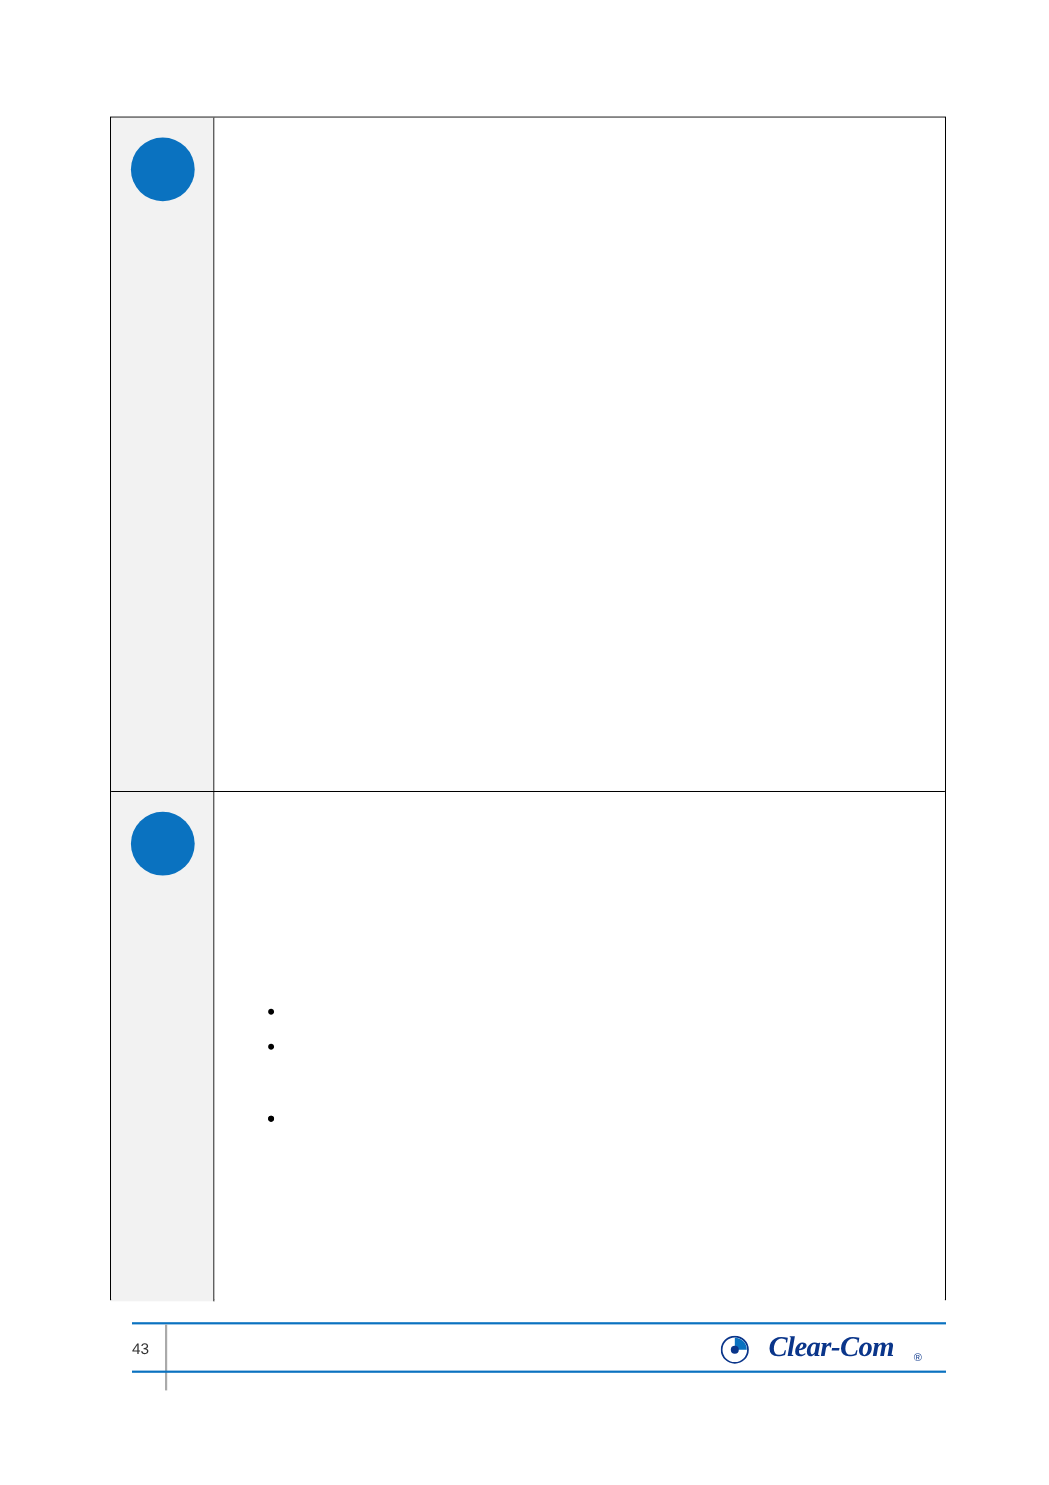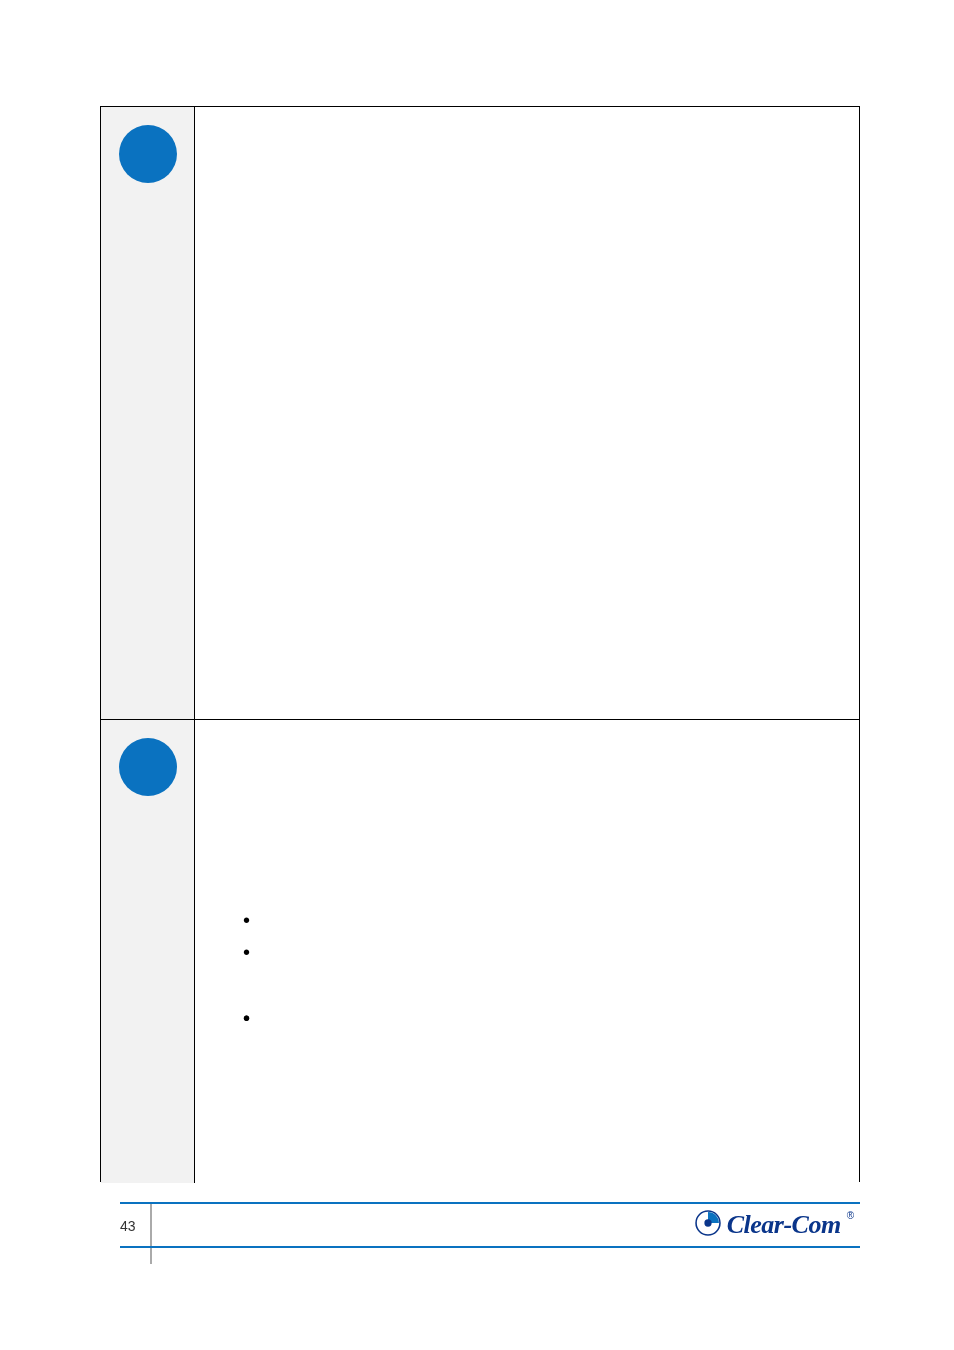--- a/index.html
+++ b/index.html
@@ -15,21 +15,21 @@
   ul.bullets { position: absolute; left: 48px; list-style: none; }
   ul.bullets li { position: relative; padding-left: 24px; margin-bottom: 32px; }
   ul.bullets li::before { content: "•"; position: absolute; left: 0; top: 0; font-size: 20px; line-height: 1; }
   .row2 .cell-right ul.bullets { top: 190px; }
   .row2 .cell-right ul.bullets li:nth-child(2) { margin-bottom: 98px; }
   .row2 .cell-right ul.bullets li:nth-child(3) { margin-bottom: 68px; }
   .footer-line-top { position: absolute; left: 120px; top: 1202px; width: 740px; height: 2px; background: #0a72c0; }
   .footer-line-bottom { position: absolute; left: 120px; top: 1246px; width: 740px; height: 2px; background: #0a72c0; }
   .footer-tick { position: absolute; left: 150px; top: 1204px; width: 2px; height: 60px; background: #aaa; }
   .page-num { position: absolute; left: 120px; top: 1218px; font-size: 14px; color: #333; }
-  .logo { position: absolute; right: 100px; top: 1210px; display: flex; align-items: flex-start; gap: 6px; }
+  .logo { position: absolute; right: 116px; top: 1210px; display: flex; align-items: flex-end; gap: 18px; }
   .logo svg { display: block; }
   .logo-text { font-family: Georgia, 'Times New Roman', serif; font-style: italic; font-weight: bold; font-size: 26px; color: #0a358a; letter-spacing: -0.5px; }
   .logo-reg { font-size: 10px; color: #0a358a; vertical-align: super; }
 </style>
 </head>
 <body>
 
 <div class="page">
   <div class="table-frame">
     <div class="row row1">

